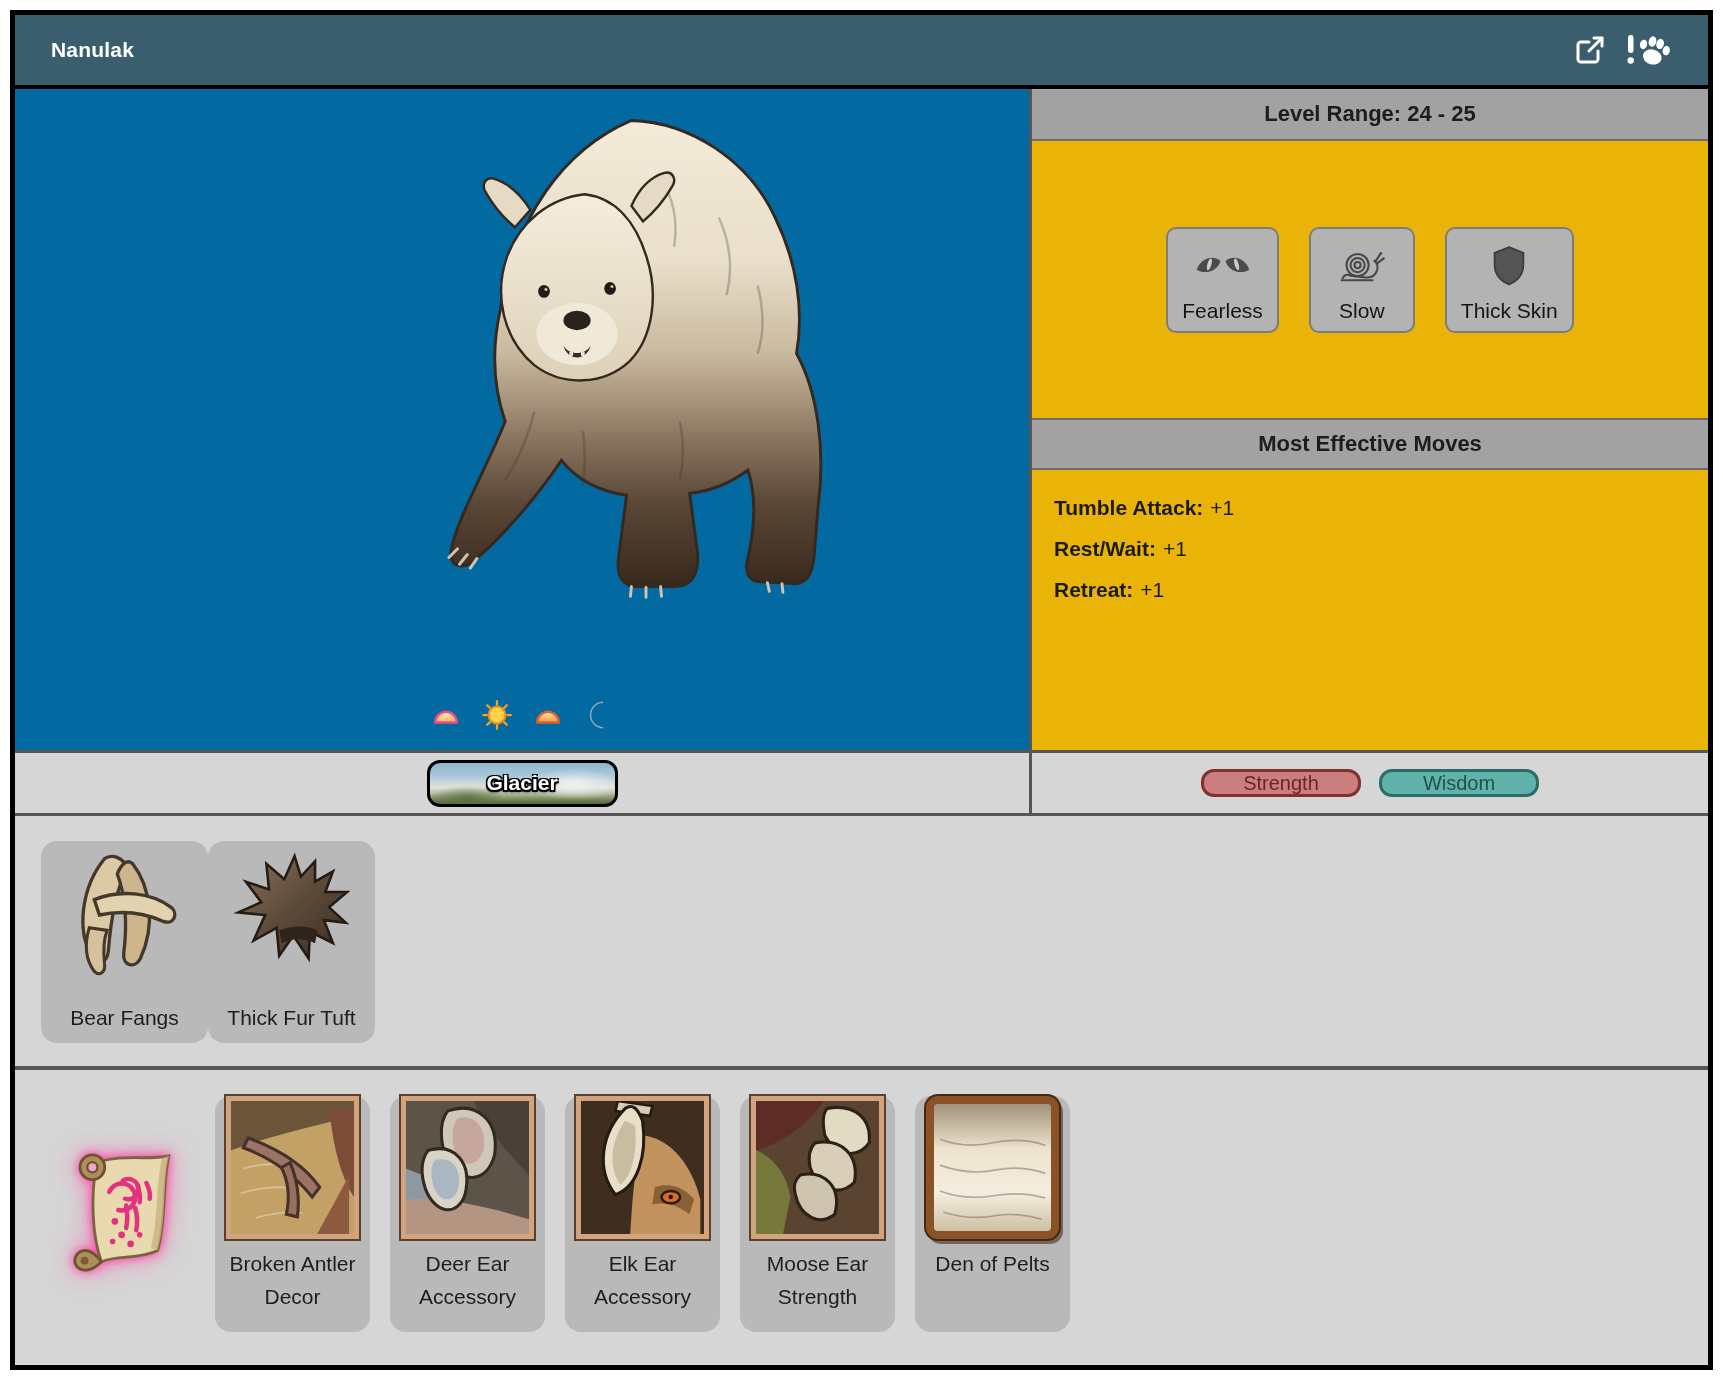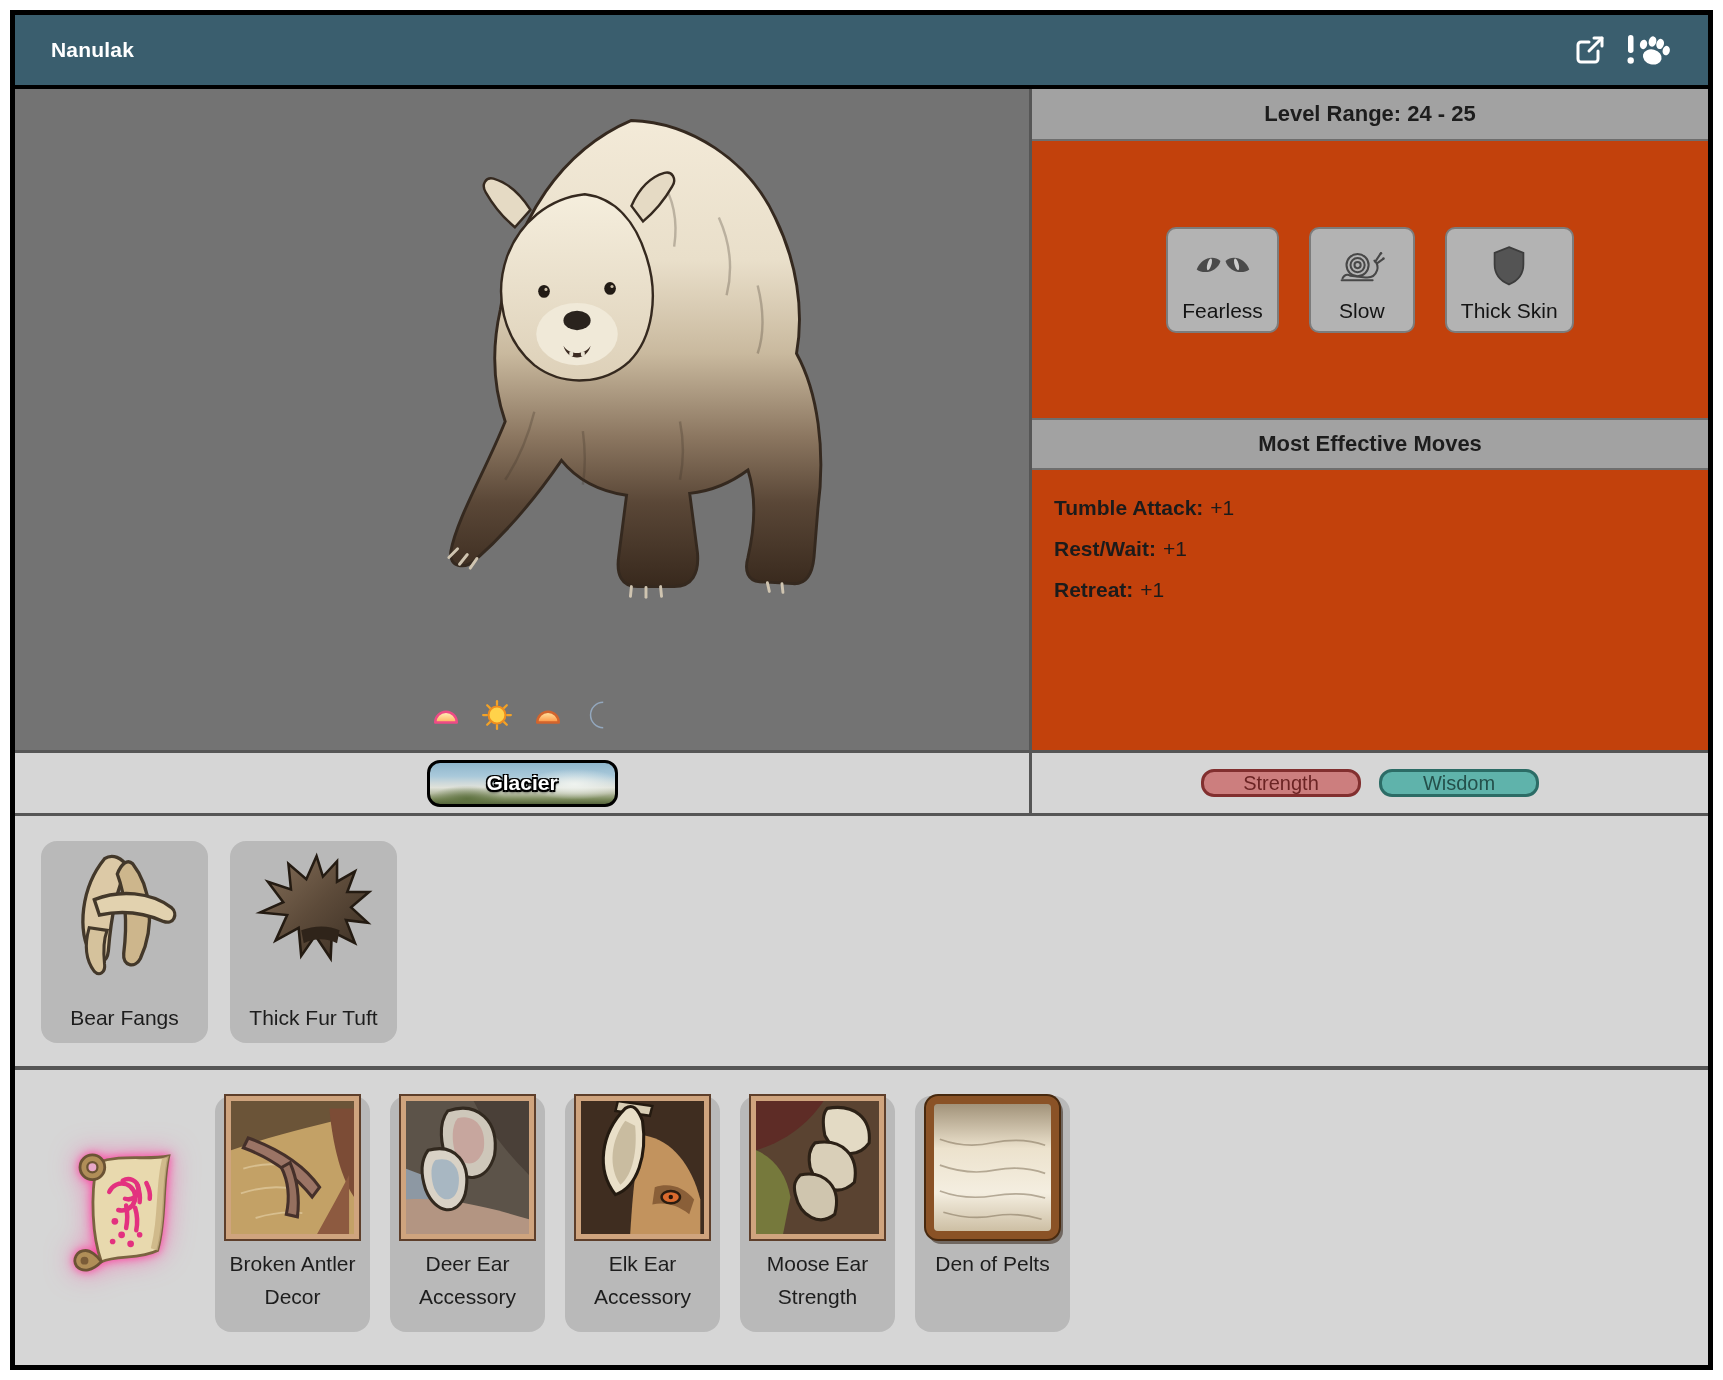--- a/index.html
+++ b/index.html
@@ -8,21 +8,21 @@
 
   
   .title-bar { height:74px; flex:0 0 74px; background:#3a5e6e; border-bottom:4px solid #000;
                display:flex; align-items:center; padding:0 36px; }
   .title { color:#fff; font-weight:bold; font-size:21px; letter-spacing:.2px; }
   .title-icons { margin-left:auto; display:flex; align-items:center; gap:18px; }
   .tbar-icon { display:flex; align-items:center; cursor:pointer; }
 
   
   .main { height:727px; flex:0 0 727px; display:flex; border-bottom:3px solid #565656; }
-  .main-left { width:1017px; flex:0 0 1017px; border-right:3px solid #565656; display:flex; flex-direction:column; background:#737373; }
+  .main-left { width:1017px; flex:0 0 1017px; border-right:3px solid #565656; display:flex; flex-direction:column; background:#0369a1; }
   .bear-area { flex:1; display:flex; flex-direction:column; align-items:center; justify-content:space-between; padding-top:12px; overflow:hidden; }
   .bear-svg { transform:translateX(90px); }
   .times-row { display:flex; gap:21px; align-items:center; margin-bottom:20px; }
   .time-icon { display:flex; align-items:center; }
 
   .strip { height:63px; flex:0 0 63px; border-top:3px solid #565656; background:#d6d6d6;
            display:flex; align-items:center; justify-content:center; }
 
   .biome-btn { width:191px; height:47px; border:3px solid #000; border-radius:13px; cursor:pointer;
                background:
@@ -30,21 +30,21 @@
                  radial-gradient(50px 18px at 20% 88%, rgba(90,110,60,.9) 0%, rgba(90,110,60,0) 75%),
                  linear-gradient(180deg,#8fb6cc 0%,#a9c9da 32%,#ccd8da 48%,#e0e2da 60%,#b7bda4 74%,#7c8b5d 88%,#556ienvelope 100%);
                background:
                  radial-gradient(70px 22px at 78% 52%, rgba(240,244,240,.95) 0%, rgba(240,244,240,0) 70%),
                  radial-gradient(50px 18px at 20% 88%, rgba(90,110,60,.9) 0%, rgba(90,110,60,0) 75%),
                  linear-gradient(180deg,#8fb6cc 0%,#a9c9da 32%,#ccd8da 48%,#e0e2da 60%,#b7bda4 74%,#7c8b5d 88%,#55643c 100%);
                display:flex; align-items:center; justify-content:center; }
   .biome-label { color:#fff; font-weight:bold; font-size:21px;
                  text-shadow:-1.5px -1.5px 0 #000, 1.5px -1.5px 0 #000, -1.5px 1.5px 0 #000, 1.5px 1.5px 0 #000, 0 2px 3px #000; }
 
-  .main-right { flex:1; display:flex; flex-direction:column; background:#c2410c; }
+  .main-right { flex:1; display:flex; flex-direction:column; background:#eab308; }
   .panel-header { height:52px; flex:0 0 52px; background:#a2a2a2; border-bottom:2px solid #6e6e6e;
                   display:flex; align-items:center; justify-content:center;
                   font-weight:bold; font-size:22px; color:#1d1d1d; }
   .panel-header.mid { border-top:2px solid #6e6e6e; }
   .traits-area { height:277px; flex:0 0 277px; display:flex; align-items:center; justify-content:center; gap:30px; }
   .trait { min-width:106px; height:106px; padding:10px 14px 8px; background:#b3b3b3; border:2px solid #7c7c7c;
            border-radius:10px; display:flex; flex-direction:column; align-items:center; justify-content:flex-end; gap:7px; }
   .trait-icon { height:52px; display:flex; align-items:center; }
   .trait-label { font-size:21px; color:#141414; }
 
@@ -54,21 +54,21 @@
   .move-value { margin-left:7px; }
 
   .stat-row { gap:18px; }
   .stat-btn { width:160px; height:28px; border-radius:13px; font-size:20px; cursor:pointer;
               display:flex; align-items:center; justify-content:center; font-family:inherit; }
   .stat-btn.strength { background:#cc7e7e; border:3px solid #822f2f; color:#6b2424; }
   .stat-btn.wisdom   { background:#5fb3ab; border:3px solid #2c6c66; color:#24504b; }
 
   
   .drops { height:254px; flex:0 0 254px; background:#d6d6d6; border-bottom:4px solid #565656;
-           display:flex; gap:22px; padding:25px 0 0 26px; }
+           display:flex; padding:25px 0 0 26px; }
   .drop-card { width:167px; height:202px; background:#b9b9b9; border-radius:16px;
                display:flex; flex-direction:column; align-items:center; justify-content:space-between;
                padding:10px 0 13px; cursor:pointer; }
   .drop-label { font-size:21px; color:#1d1d1d; }
 
   
   .rewards { flex:1; background:#d6d6d6; display:flex; padding:26px 0 0 30px; }
   .scroll-slot { width:150px; flex:0 0 150px; height:236px; display:flex; align-items:center; justify-content:center; }
   .scroll-svg { filter:drop-shadow(0 0 5px #ff3fa0) drop-shadow(0 0 13px rgba(255,63,160,.55)); cursor:pointer; }
   .reward-card { width:155px; height:236px; background:#b9b9b9; border-radius:16px; margin-left:20px;

